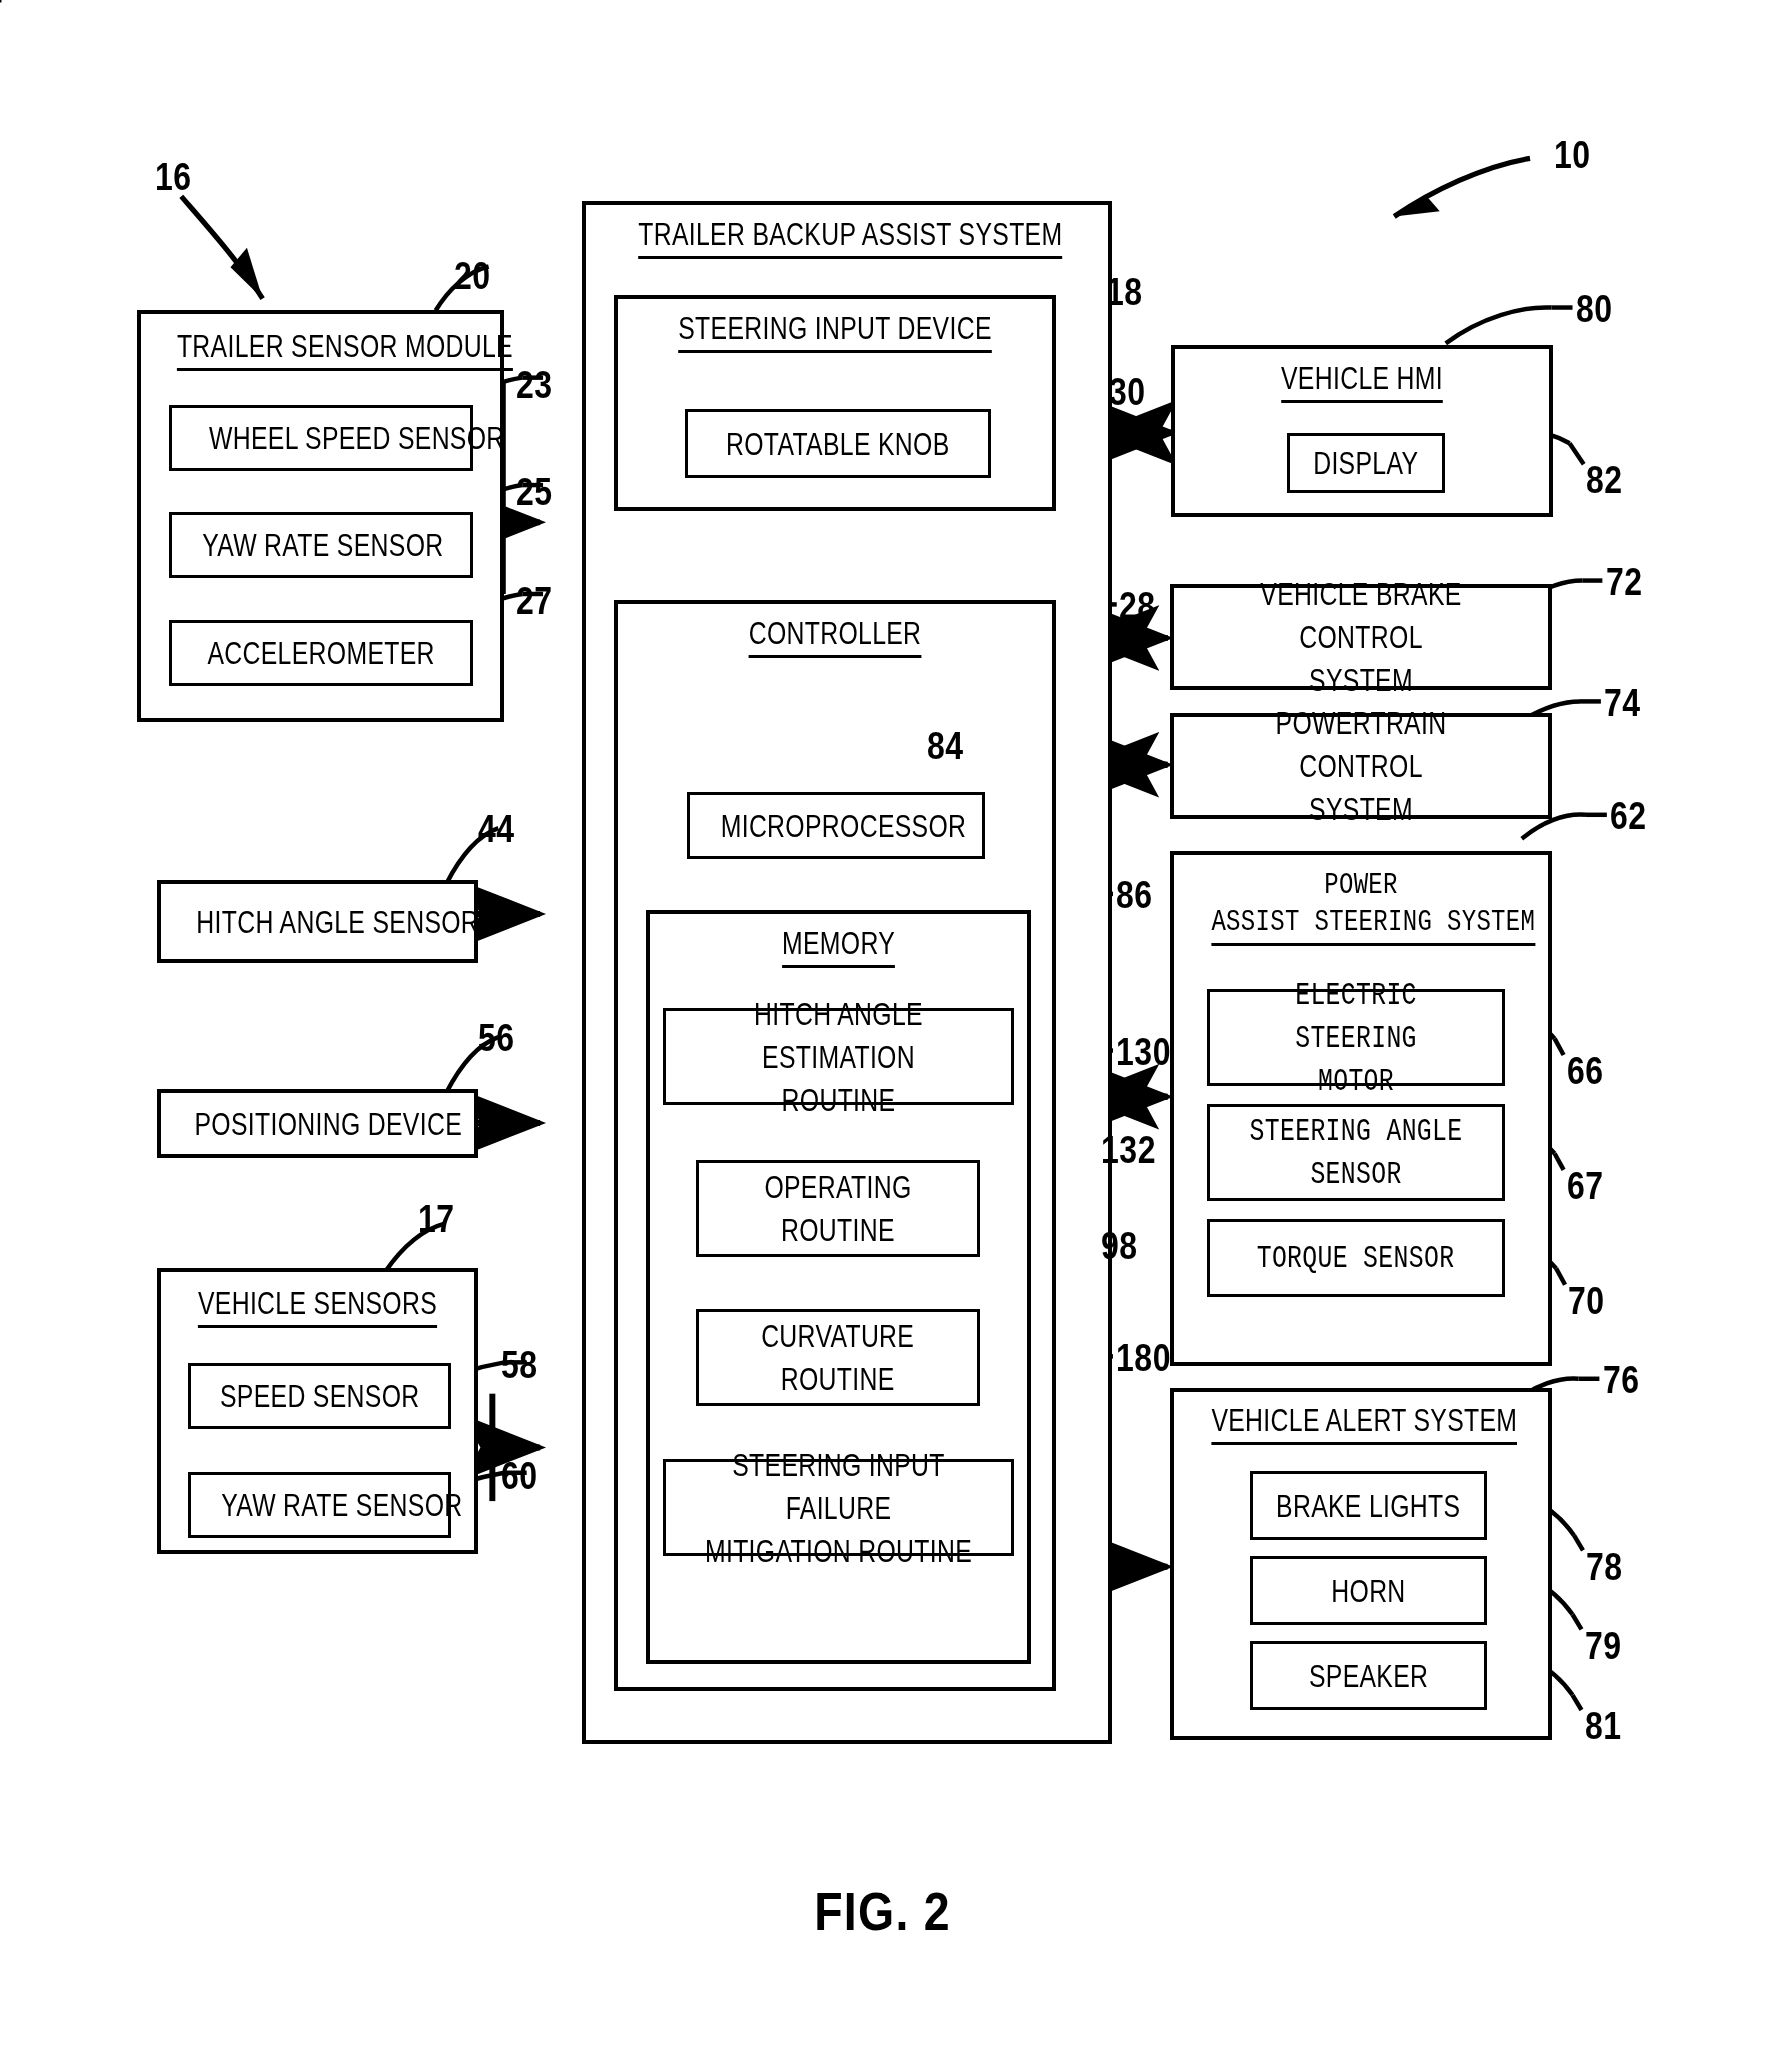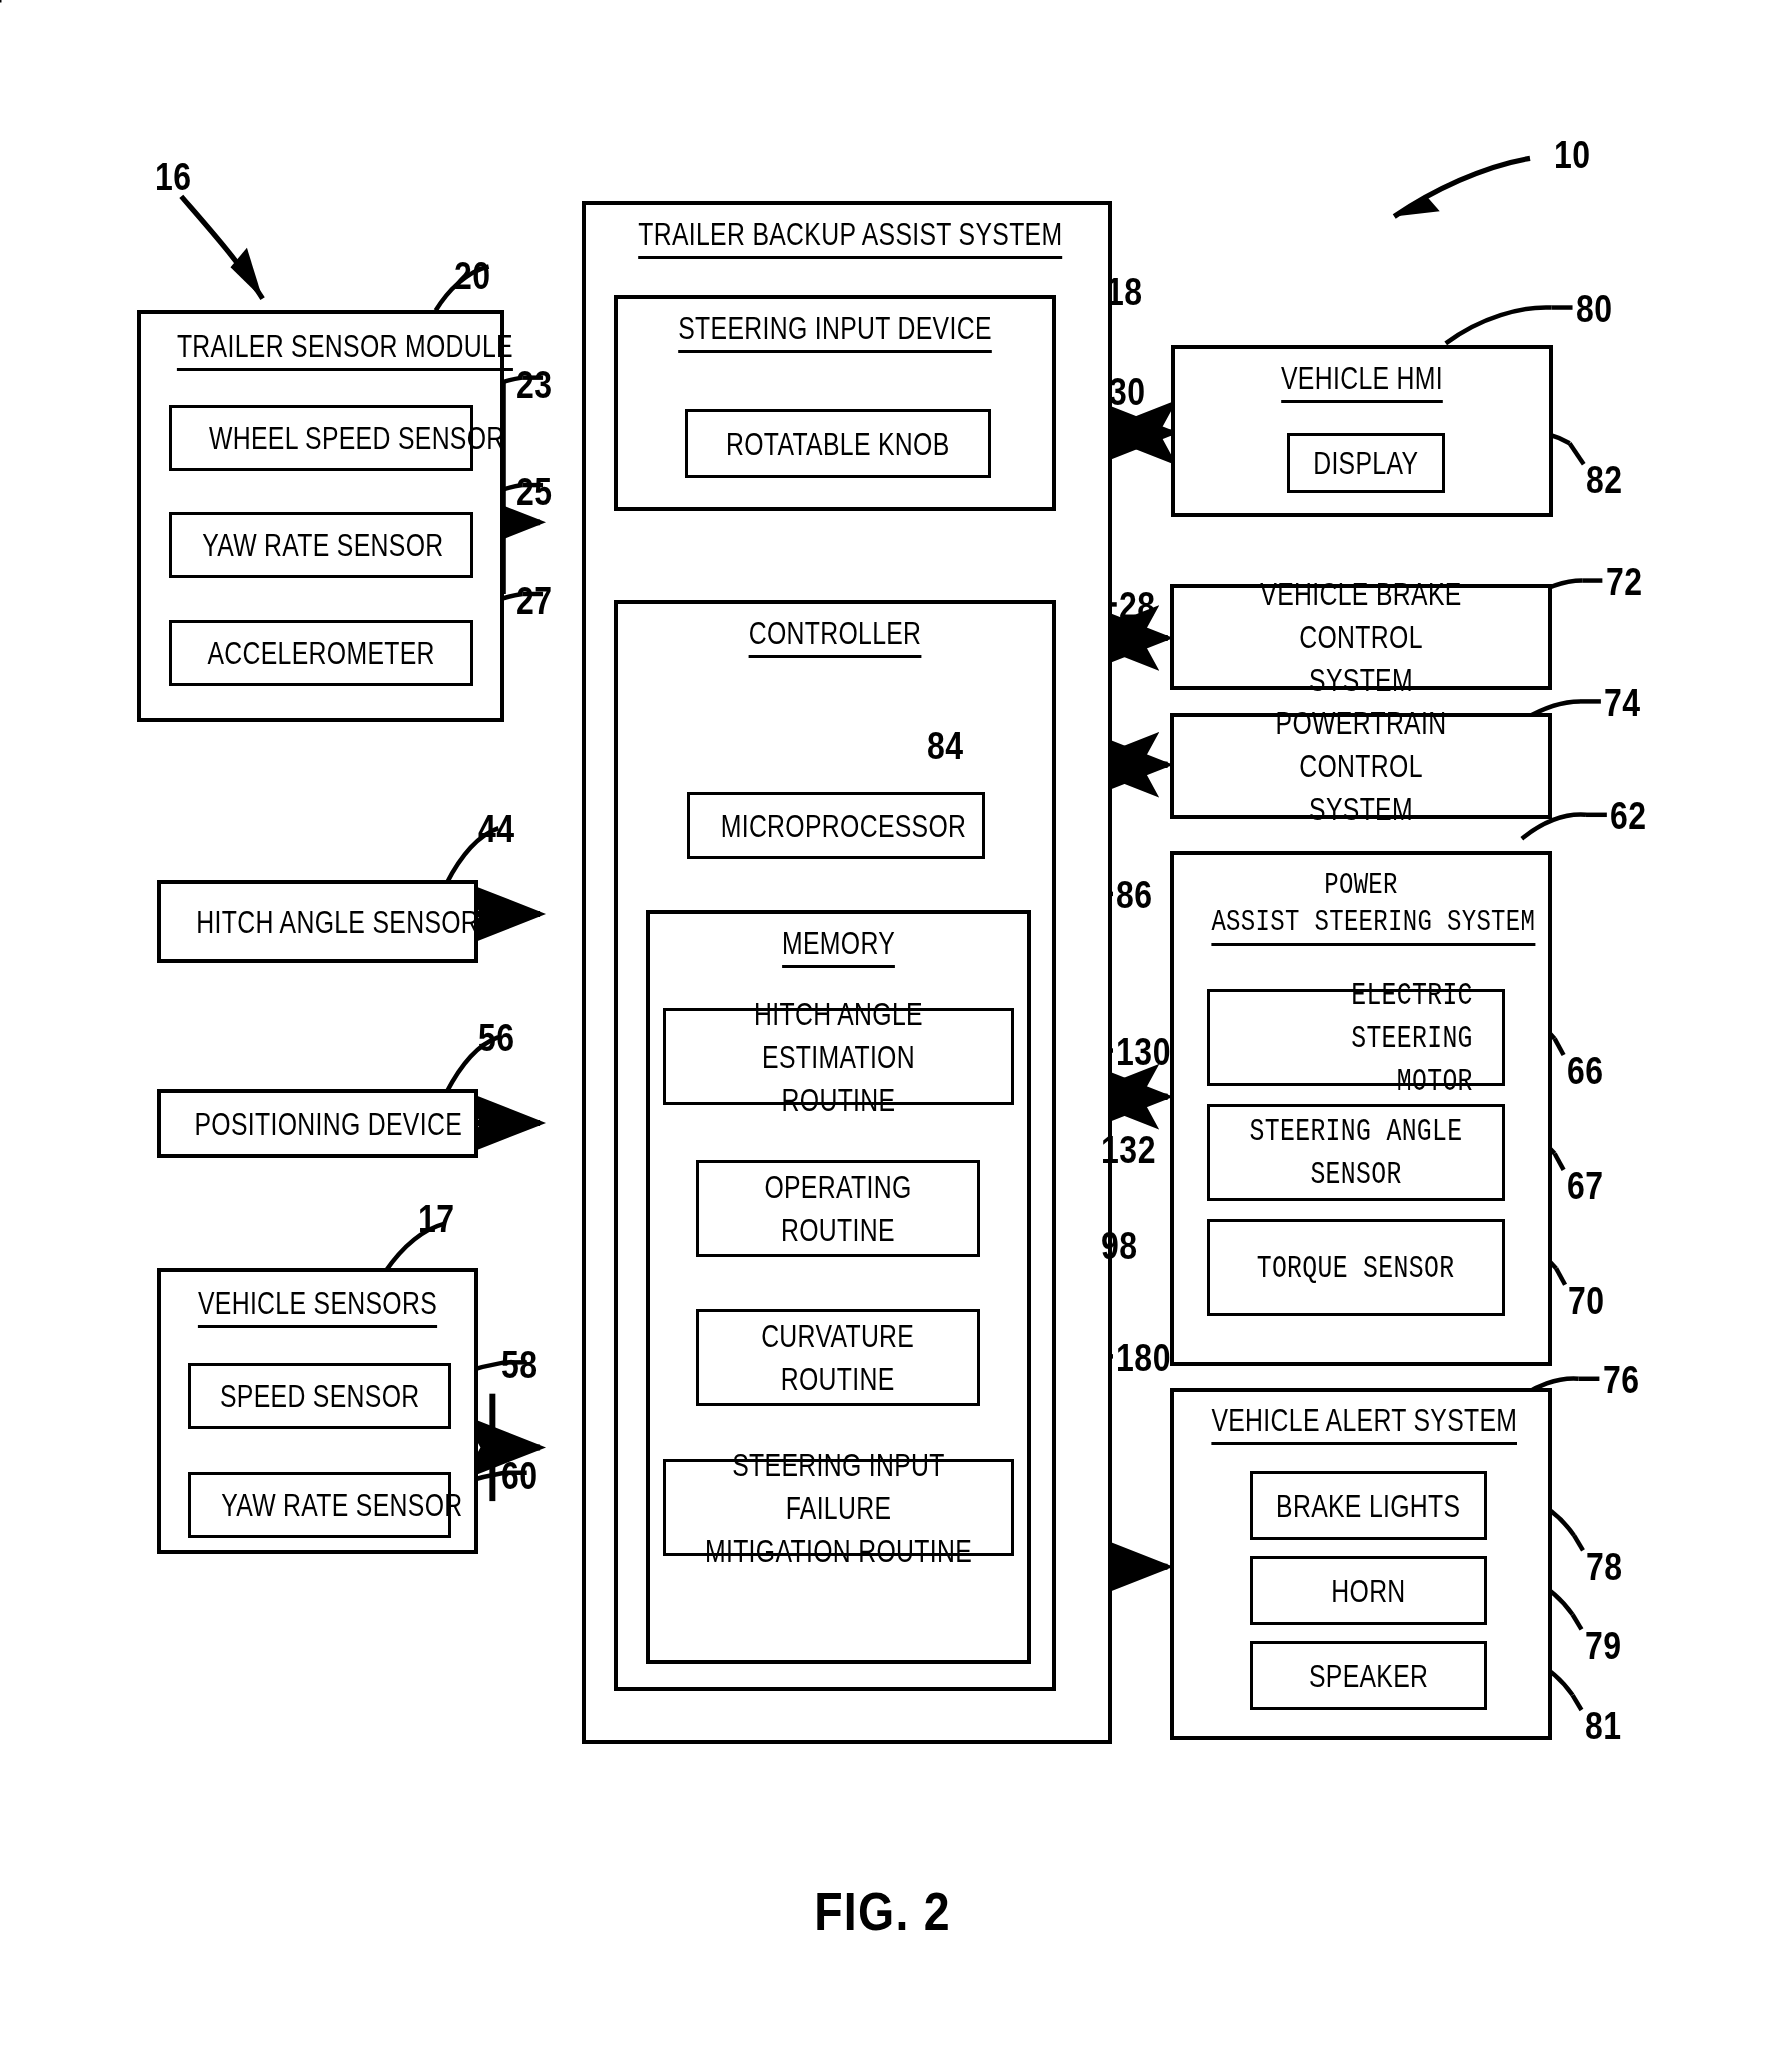--- a/index.html
+++ b/index.html
@@ -294,30 +294,30 @@
       <span style="white-space: normal; line-height: 43px;">POWERTRAIN CONTROL<br>SYSTEM</span>
     </div>
   </div>
 
   <div class="bx" style="left:1170px;top:851px;width:382px;height:515px;font-family:Liberation Mono, monospace;">
     <div class="ttl" style="top:12px;font-size:30px;line-height:37px;">
       <span style="display:inline-block;">POWER</span><br>
       <u>ASSIST STEERING SYSTEM</u>
     </div>
     <div class="bx thin" style="left:33px;top:134px;width:298px;height:97px;">
-      <div class="lbl" style="line-height:43px;text-align:right;">
+      <div class="lbl" style="line-height:43px;">
         <span style="white-space: normal; line-height: 43px;">ELECTRIC STEERING<br>MOTOR</span>
       </div>
     </div>
     <div class="bx thin" style="left:33px;top:249px;width:298px;height:97px;">
       <div class="lbl" style="line-height:43px;">
         <span style="white-space: normal; line-height: 43px;">STEERING ANGLE<br>SENSOR</span>
       </div>
     </div>
-    <div class="bx thin" style="left:33px;top:364px;width:298px;height:97px;">
+    <div class="bx thin" style="left:33px;top:364px;width:298px;height:78px;">
       <div class="lbl">
         <span>TORQUE SENSOR</span>
       </div>
     </div>
   </div>
 
   <div class="bx" style="left:1170px;top:1388px;width:382px;height:352px;">
     <div class="ttl" style="top:12px;">
       <u>VEHICLE ALERT SYSTEM</u>
     </div>

